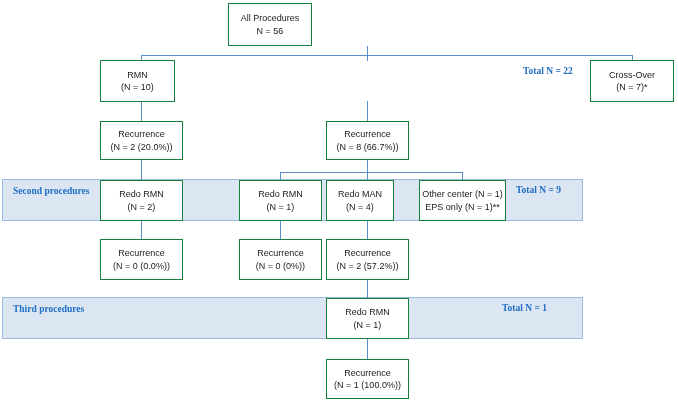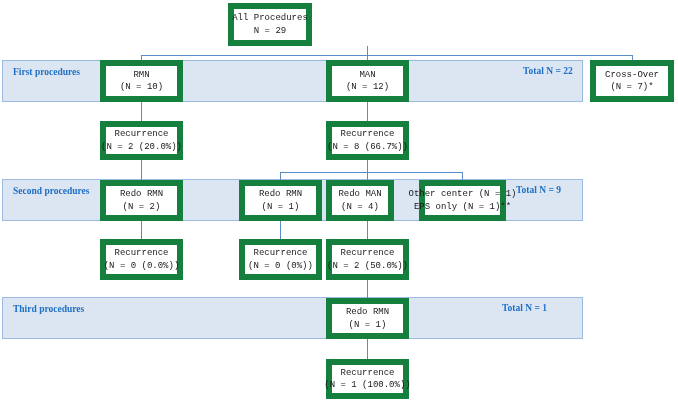--- a/index.html
+++ b/index.html
@@ -39,27 +39,27 @@
     font-family: "Liberation Serif", "DejaVu Serif", serif;
     font-weight: bold;
     font-size: 9.5px;
     color: #1f6fc4;
     white-space: nowrap;
   }
   
   .node {
     position: absolute;
     background: #ffffff;
-    border: 6px solid #15803d;
+    border: 1px solid #15803d;
     box-sizing: border-box;
     display: flex;
     flex-direction: column;
     align-items: center;
     justify-content: center;
-    font-family: Liberation Mono, monospace;
+    font-family: Liberation Sans, sans-serif;
     font-size: 9px;
     color: #1a1a1a;
     line-height: 1.35;
     text-align: center;
   }
   .node .l1, .node .l2 {
     display: block;
     white-space: nowrap;
   }
   
@@ -72,23 +72,20 @@
     position: absolute;
     height: 1px;
     background: #5b8cc8;
   }
 </style>
 </head>
 <body>
 
 <div id="canvas">
 
-  <div class="band" style="left:2px; top:60px; width:581px; height:42px;">
-    <span class="band-label">First procedures</span>
-  </div>
   <div class="band-total" style="left:523px; top:66px;">Total N = 22</div>
 
   <div class="band" style="left:2px; top:179px; width:581px; height:42px;">
     <span class="band-label">Second procedures</span>
   </div>
   <div class="band-total" style="left:516px; top:185px;">Total N = 9</div>
 
   <div class="band" style="left:2px; top:297px; width:581px; height:42px;">
     <span class="band-label">Third procedures</span>
   </div>
@@ -116,32 +113,28 @@
   <div class="vline" style="left:141px; top:220px; height:19px;"></div>
   <div class="vline" style="left:280px; top:220px; height:19px;"></div>
   <div class="vline" style="left:367px; top:220px; height:19px;"></div>
 
   <div class="vline" style="left:367px; top:280px; height:18px;"></div>
 
   <div class="vline" style="left:367px; top:339px; height:20px;"></div>
 
   <div class="node" style="left:228px; top:3px; width:84px; height:43px;">
     <span class="l1">All Procedures</span>
-    <span class="l2">N = 29</span>
+    <span class="l2">N = 56</span>
   </div>
 
-  <div class="node" style="left:100px; top:60px; width:83px; height:42px;">
+  <div class="node" style="left:100px; top:60px; width:75px; height:42px;">
     <span class="l1">RMN</span>
     <span class="l2">(N = 10)</span>
   </div>
 
-  <div class="node" style="left:326px; top:60px; width:83px; height:42px;">
-    <span class="l1">MAN</span>
-    <span class="l2">(N = 12)</span>
-  </div>
 
   <div class="node" style="left:590px; top:60px; width:84px; height:42px;">
     <span class="l1">Cross-Over</span>
     <span class="l2">(N = 7)*</span>
   </div>
 
   <div class="node" style="left:100px; top:121px; width:83px; height:39px;">
     <span class="l1">Recurrence</span>
     <span class="l2">(N = 2 (20.0%))</span>
   </div>
@@ -176,21 +169,21 @@
     <span class="l2">(N = 0 (0.0%))</span>
   </div>
 
   <div class="node" style="left:239px; top:239px; width:83px; height:41px;">
     <span class="l1">Recurrence</span>
     <span class="l2">(N = 0 (0%))</span>
   </div>
 
   <div class="node" style="left:326px; top:239px; width:83px; height:41px;">
     <span class="l1">Recurrence</span>
-    <span class="l2">(N = 2 (50.0%))</span>
+    <span class="l2">(N = 2 (57.2%))</span>
   </div>
 
   <div class="node" style="left:326px; top:298px; width:83px; height:41px;">
     <span class="l1">Redo RMN</span>
     <span class="l2">(N = 1)</span>
   </div>
 
   <div class="node" style="left:326px; top:359px; width:83px; height:40px;">
     <span class="l1">Recurrence</span>
     <span class="l2">(N = 1 (100.0%))</span>

